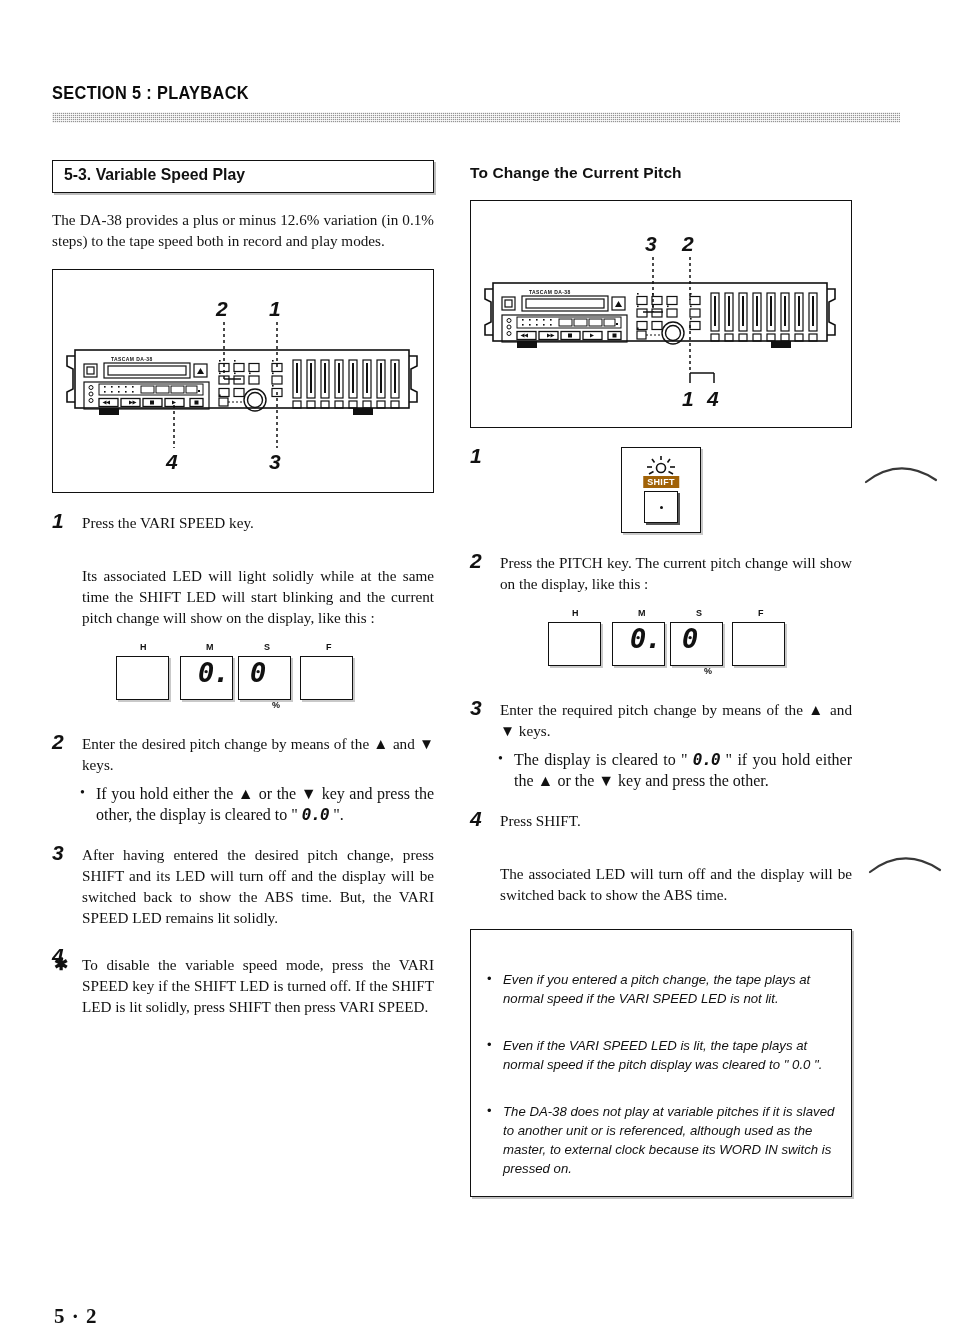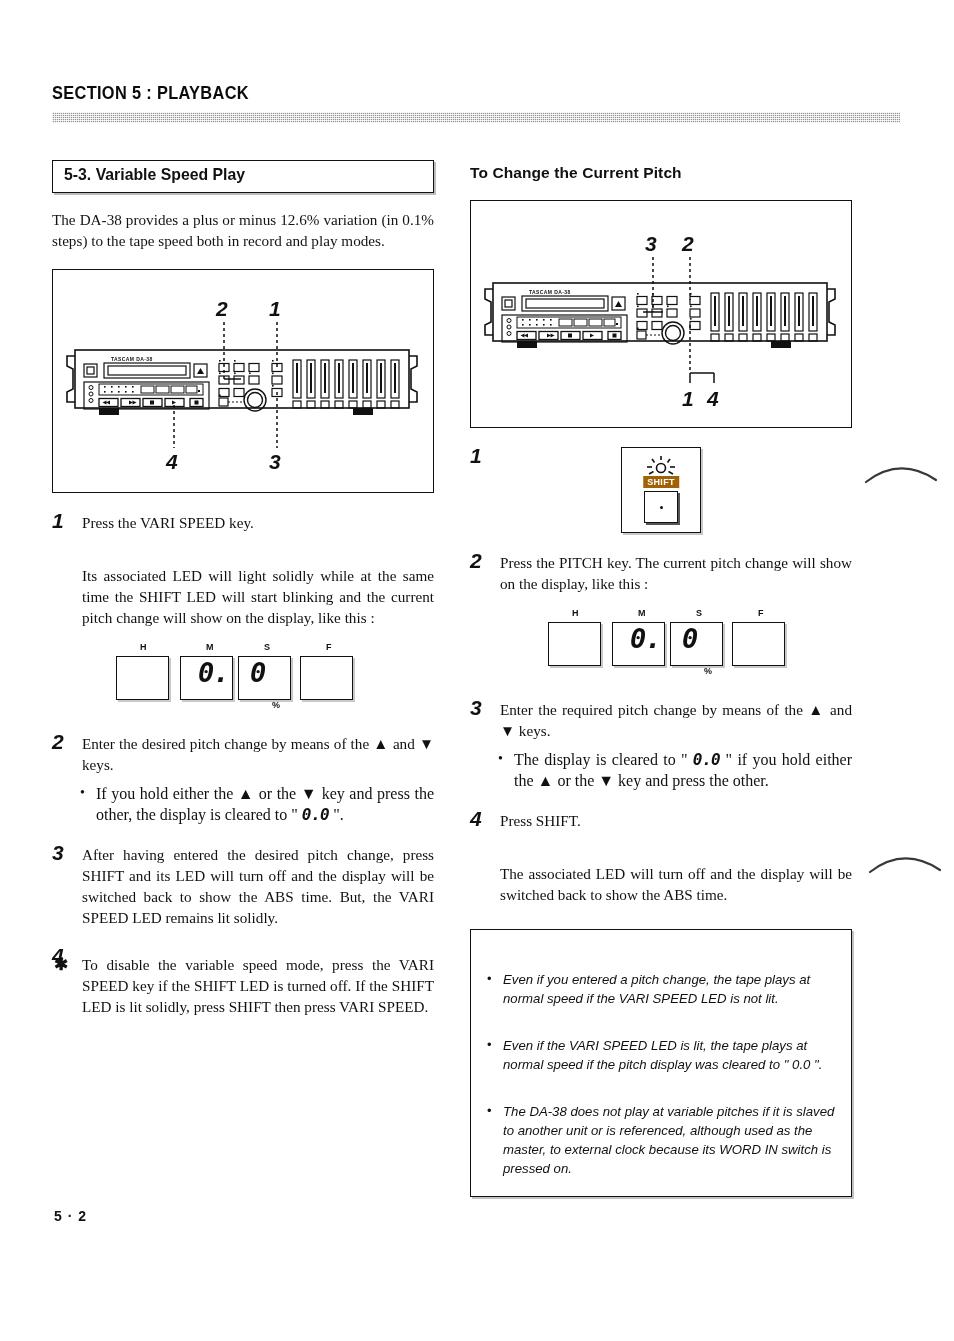--- a/index.html
+++ b/index.html
@@ -282,24 +282,24 @@
     position: absolute;
     left: 0; top: -1px;
     font-size: 13px;
     font-style: normal;
   }
 
   
   .folio {
     position: absolute;
     left: 54px;
-    top: 1208px;
-    font-family: Liberation Sans, sans-serif;
-    font-weight: bold;
-    font-size: 14px;
+    top: 1304px;
+    font-family: Liberation Serif, serif;
+    font-weight: bold;
+    font-size: 21px;
     letter-spacing: 1px;
   }
 
   
   .artifact { position: absolute; pointer-events: none; }
 </style>
 </head>
 <body>
 
 <div class="page">

